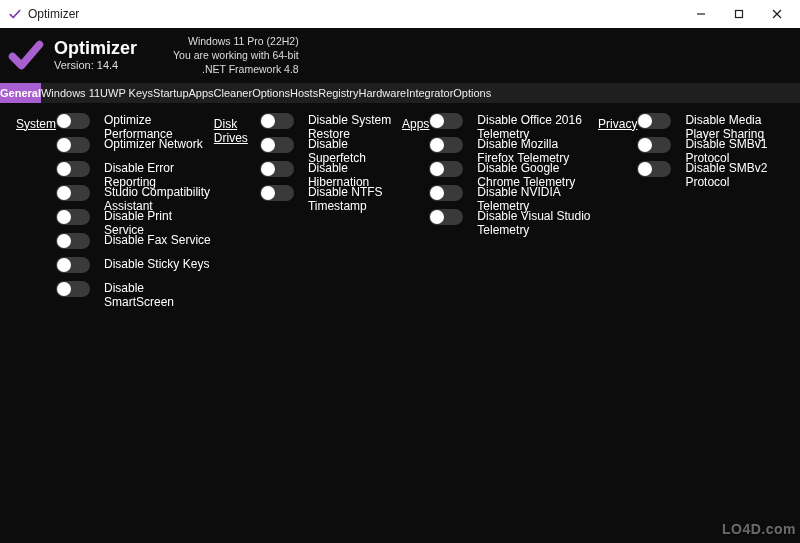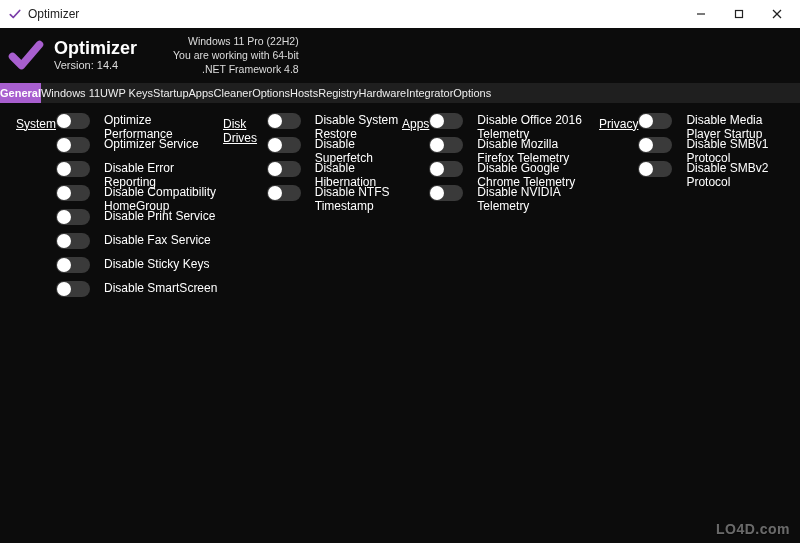--- a/index.html
+++ b/index.html
@@ -26,21 +26,21 @@
   .tabsSpacer { flex: 1; }
   
   .content { flex: 1; display: flex; padding: 10px 14px 8px 14px; color: #fff; font-size: 12px; overflow: hidden; position: relative; }
   .col { width: 50%; display: flex; flex-direction: row; }
   .section-title { font-size: 12px; text-decoration: underline; color: #fff; margin: 4px 0 8px 2px; }
   .row { display: flex; align-items: flex-start; height: 22px; margin-bottom: 2px; }
   .toggle { width: 34px; height: 16px; background: #3a3a3a; border-radius: 9px; position: relative; flex-shrink: 0; margin-right: 14px; }
   .toggle .knob { position: absolute; width: 14px; height: 14px; background: #fff; border-radius: 50%; top: 1px; left: 1px; }
   .row-label { color: #fff; }
   .gap { height: 14px; }
-  .watermark { position: absolute; right: 10px; bottom: 6px; font-size: 14px; font-weight: 700; color: rgba(255,255,255,0.4); text-shadow: 0 1px 1px rgba(0,0,0,0.6); letter-spacing: 0.5px; }
+  .watermark { position: absolute; right: 4px; bottom: 6px; font-size: 14px; font-weight: 700; color: rgba(255,255,255,0.4); text-shadow: 0 1px 1px rgba(0,0,0,0.6); letter-spacing: 0.5px; }
 </style>
 </head>
 <body>
 
 <div class="window">
 
   <div class="titlebar">
     <span class="tbicon">
       <svg viewBox="0 0 24 24">
           <path d="M4 13 L9 18 L20 6" stroke="#7a3da8" stroke-width="3" fill="none" stroke-linecap="round" stroke-linejoin="round"></path>
@@ -106,33 +106,33 @@
           <div class="row">
             <div class="toggle">
               <div class="knob"></div>
             </div>
             <span class="row-label">Optimize Performance</span>
           </div>
           <div class="row">
             <div class="toggle">
               <div class="knob"></div>
             </div>
-            <span class="row-label">Optimizer Service</span>
+            <span class="row-label">Optimizer Network</span>
           </div>
           <div class="row">
             <div class="toggle">
               <div class="knob"></div>
             </div>
             <span class="row-label">Disable Error Reporting</span>
           </div>
           <div class="row">
             <div class="toggle">
               <div class="knob"></div>
             </div>
-            <span class="row-label">Disable Compatibility HomeGroup</span>
+            <span class="row-label">Studio Compatibility Assistant</span>
           </div>
           <div class="row">
             <div class="toggle">
               <div class="knob"></div>
             </div>
             <span class="row-label">Disable Print Service</span>
           </div>
           <div class="row">
             <div class="toggle">
               <div class="knob"></div>
@@ -201,29 +201,35 @@
               <div class="knob"></div>
             </div>
             <span class="row-label">Disable Google Chrome Telemetry</span>
           </div>
           <div class="row">
             <div class="toggle">
               <div class="knob"></div>
             </div>
             <span class="row-label">Disable NVIDIA Telemetry</span>
           </div>
+          <div class="row">
+            <div class="toggle">
+              <div class="knob"></div>
+            </div>
+            <span class="row-label">Disable Visual Studio Telemetry</span>
+          </div>
         </div>
       <div class="gap"></div>
       <div class="section-title">Privacy</div>
       <div id="sec-privacy">
           <div class="row">
             <div class="toggle">
               <div class="knob"></div>
             </div>
-            <span class="row-label">Disable Media Player Startup</span>
+            <span class="row-label">Disable Media Player Sharing</span>
           </div>
           <div class="row">
             <div class="toggle">
               <div class="knob"></div>
             </div>
             <span class="row-label">Disable SMBv1 Protocol</span>
           </div>
           <div class="row">
             <div class="toggle">
               <div class="knob"></div>

